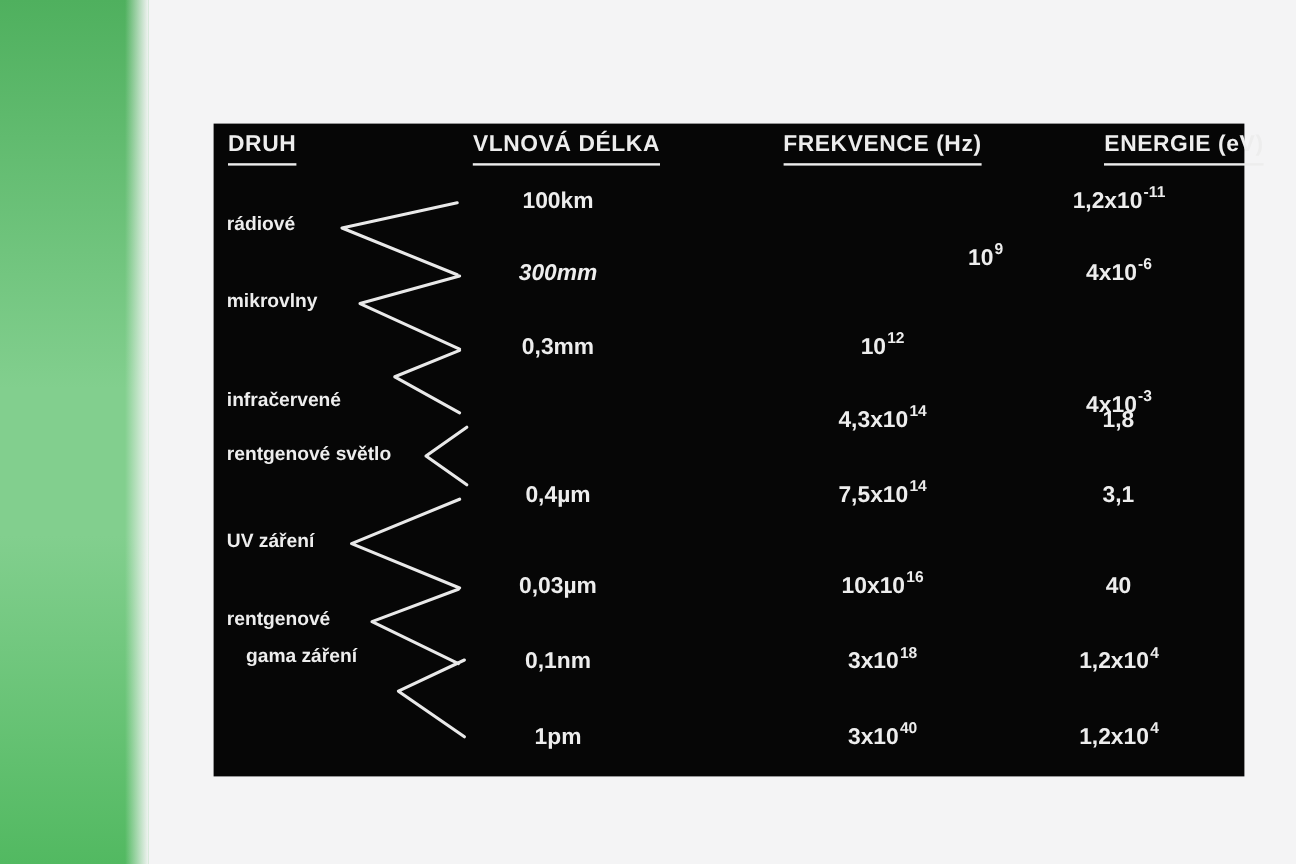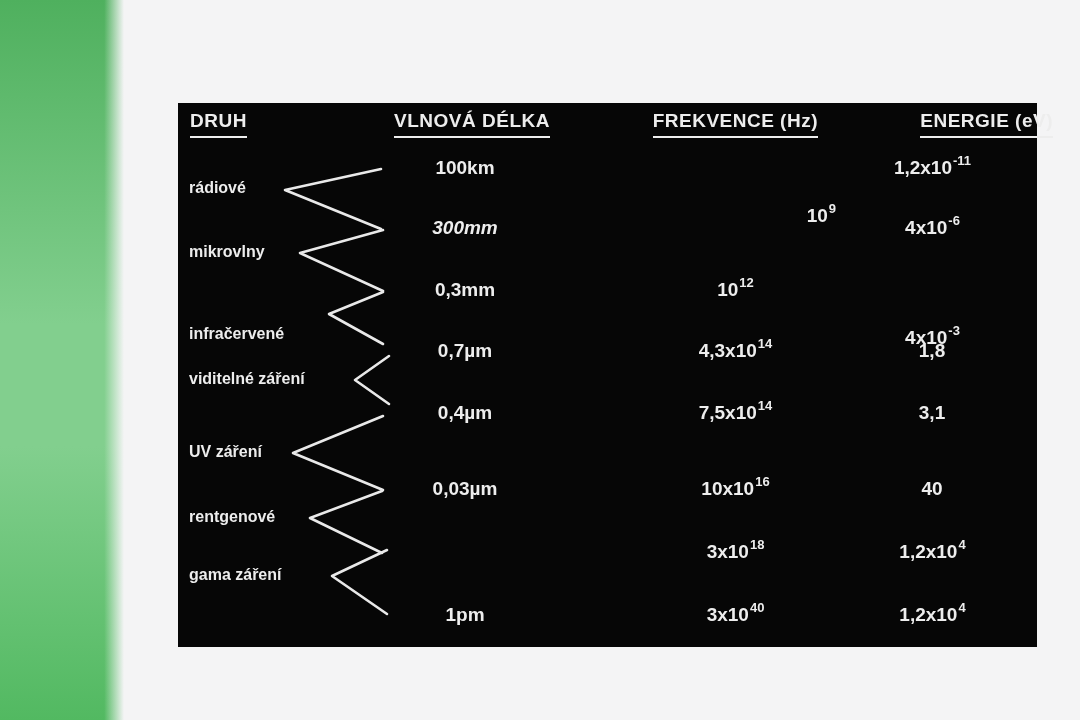--- a/index.html
+++ b/index.html
@@ -75,31 +75,31 @@
     </svg>
 
     <div class="hdr" style="left:12px;"><span class="u">DRUH</span></div>
     <div class="hdr c" style="left:172px; width:200px;"><span class="u">VLNOVÁ DÉLKA</span></div>
     <div class="hdr c" style="left:440px; width:200px;"><span class="u">FREKVENCE (Hz)</span></div>
     <div class="hdr c" style="left:675px; width:200px;"><span class="u">ENERGIE (eV)</span></div>
 
     <div class="type" style="top:72px;">rádiové</div>
     <div class="type" style="top:136px;">mikrovlny</div>
     <div class="type" style="top:194px;margin-top:24px;">infračervené</div>
-    <div class="type" style="top:263px;">viditelné záření</div>
+    <div class="type" style="top:263px;">rentgenové světlo</div>
     <div class="type" style="top:336px;">UV záření</div>
     <div class="type" style="top:401px;">rentgenové</div>
-    <div class="type" style="top:459px;">gama záření</div>
+    <div class="type" style="top:432px;margin-left:16px;">gama záření</div>
 
     <div class="cell wl" style="top:52px;">100km</div>
     <div class="cell wl" style="top:112px;font-style:italic;">300mm</div>
     <div class="cell wl" style="top:174px;">0,3mm</div>
-    <div class="cell wl" style="top:235px;">0,7µm</div>
     <div class="cell wl" style="top:297px;">0,4µm</div>
     <div class="cell wl" style="top:373px;">0,03µm</div>
+    <div class="cell wl" style="top:436px;">0,1nm</div>
     <div class="cell wl" style="top:499px;">1pm</div>
 
     <div class="cell fq" style="top:100px;text-align:right;"><span>10</span><sup>9</sup></div>
     <div class="cell fq" style="top:174px;"><span>10</span><sup>12</sup></div>
     <div class="cell fq" style="top:235px;"><span>4,3x10</span><sup>14</sup></div>
     <div class="cell fq" style="top:297px;"><span>7,5x10</span><sup>14</sup></div>
     <div class="cell fq" style="top:373px;"><span>10x10</span><sup>16</sup></div>
     <div class="cell fq" style="top:436px;"><span>3x10</span><sup>18</sup></div>
     <div class="cell fq" style="top:499px;"><span>3x10</span><sup>40</sup></div>
 

